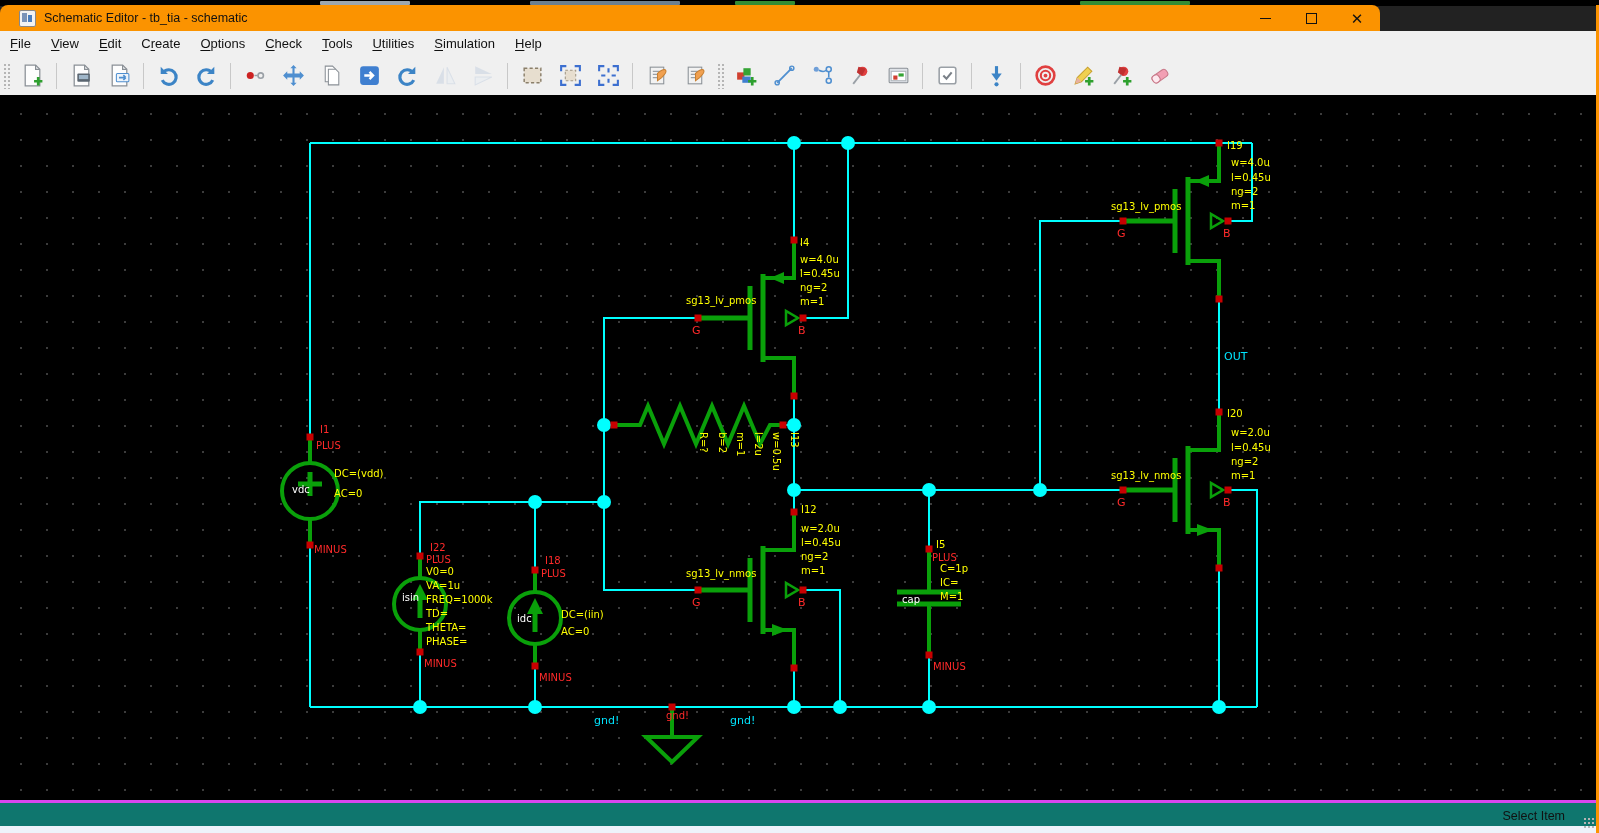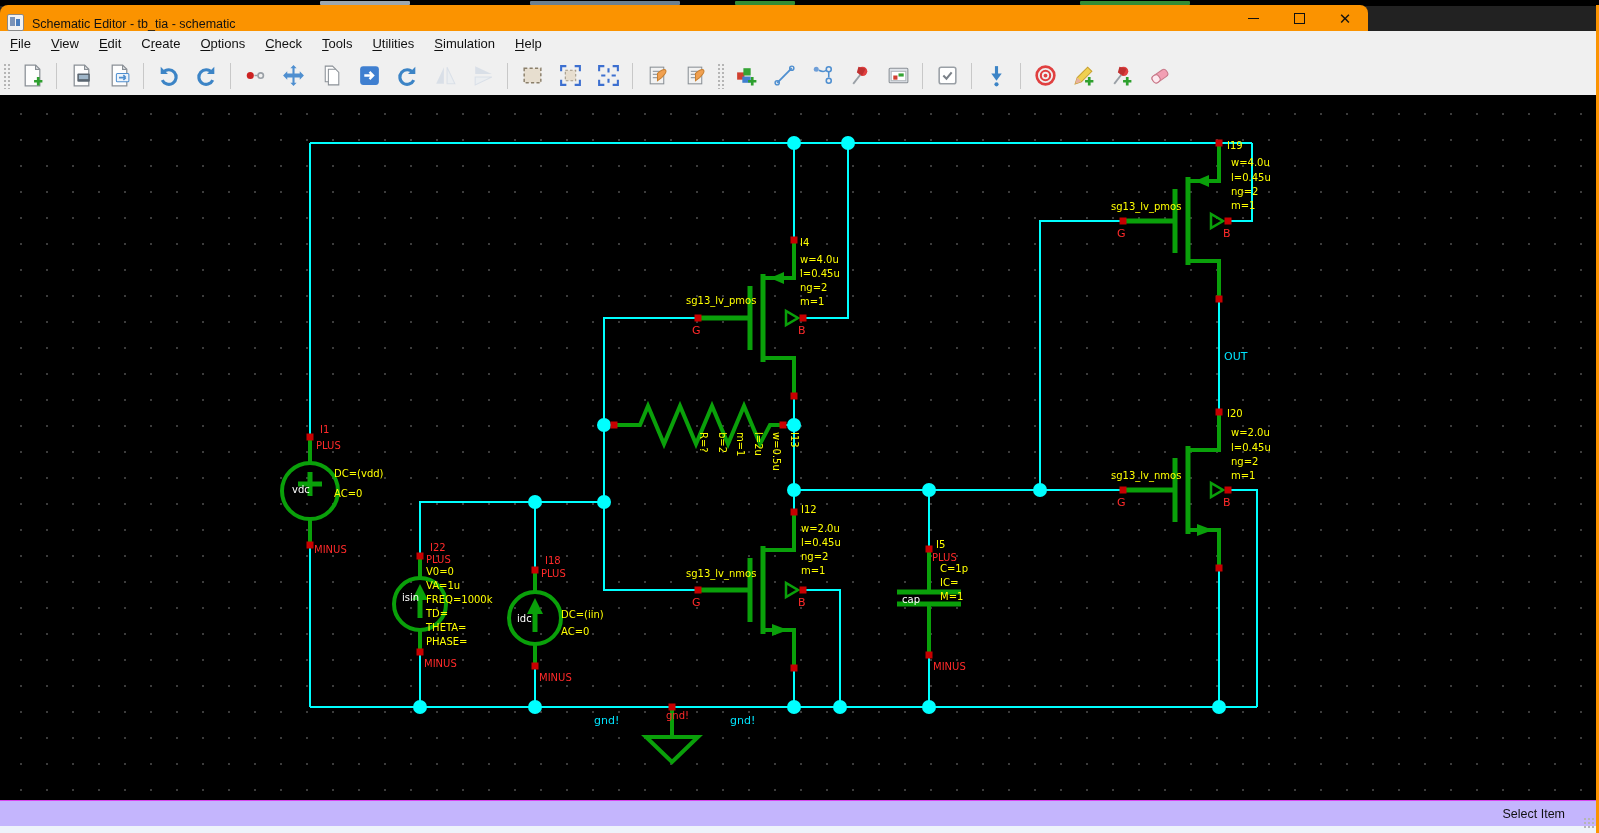--- a/index.html
+++ b/index.html
@@ -3,21 +3,21 @@
 <meta charset="utf-8">
 <style>
   html,body{margin:0;padding:0;background:#222;}
   body{width:1599px;height:833px;position:relative;overflow:hidden;
        font-family:"Liberation Sans","DejaVu Sans",sans-serif;-webkit-font-smoothing:antialiased;}
   
   .top-sliver{position:absolute;left:0;top:0;width:1599px;height:6px;background:#000;}
   .top-sliver span{position:absolute;top:1px;height:4px;border-radius:1px;opacity:.85;}
   
   .titlebar{position:absolute;left:0;top:5px;width:1368px;height:26px;background:#fb9300;
-            border-radius:8px 8px 0 0;display:flex;align-items:flex-end;}
+            border-radius:8px 8px 0 0;display:flex;align-items:center;padding-left:12px;}
   .app-icon{width:15px;height:15px;margin-left:7px;background:#f2f2f2;border:1px solid #888;
             border-radius:2px;position:relative;}
   .app-icon i{position:absolute;display:block;}
   .app-icon .a1{left:2px;top:2px;width:5px;height:9px;background:#7a93b8;}
   .app-icon .a2{left:8px;top:4px;width:4px;height:7px;background:#4a7dbd;}
   .title-text{margin-left:8px;font-size:12.5px;color:#111;}
   .win-controls{margin-left:auto;display:flex;align-items:center;height:100%;}
   .win-btn{width:46px;height:100%;display:flex;align-items:center;justify-content:center;cursor:default;}
   .glyph-min{width:11px;height:0;border-top:1.6px solid #111;display:block;}
   .glyph-max{width:9px;height:9px;border:1.6px solid #111;display:block;}
@@ -45,22 +45,22 @@
   .tY{fill:#ffff00;font:10px "DejaVu Sans",sans-serif;}
   .tR{fill:#ff2a2a;font:10px "DejaVu Sans",sans-serif;}
   .tRb{fill:#ff2a2a;font:11px "DejaVu Sans",sans-serif;}
   .tW{fill:#ffffff;font:10px "DejaVu Sans",sans-serif;}
   .tC{fill:#00e5ff;font:11px "DejaVu Sans",sans-serif;}
   .wire{stroke:#00ffff;stroke-width:2;fill:none;}
   .sym{stroke:#0aa00a;fill:none;stroke-width:4;}
   .sym5{stroke:#0aa00a;fill:none;stroke-width:5;}
   .pin{fill:#c80000;}
   
-  .statusbar{position:absolute;left:0;top:800px;width:1599px;height:26px;background:#c4b5fd;
-             border-top:1px solid #d946ef;display:flex;align-items:center;}
+  .statusbar{position:absolute;left:0;top:800px;width:1599px;height:26px;background:#0f766e;
+             border-top:3px solid #d946ef;display:flex;align-items:center;}
   .status-msg{margin-left:auto;margin-right:34px;font-size:12.5px;color:#111;}
   .grip{position:absolute;right:4px;bottom:4px;width:12px;height:12px;background:
      radial-gradient(circle,#b5b5b5 1px,transparent 1.3px) 0 0/4px 4px;}
   .bottom-strip{position:absolute;left:0;top:826px;width:1599px;height:7px;background:#eef3fa;}
   .right-border{position:absolute;right:0;top:5px;width:3px;height:828px;background:#fb9300;}
 </style>
 </head>
 <body>
 
 <div class="top-sliver">

